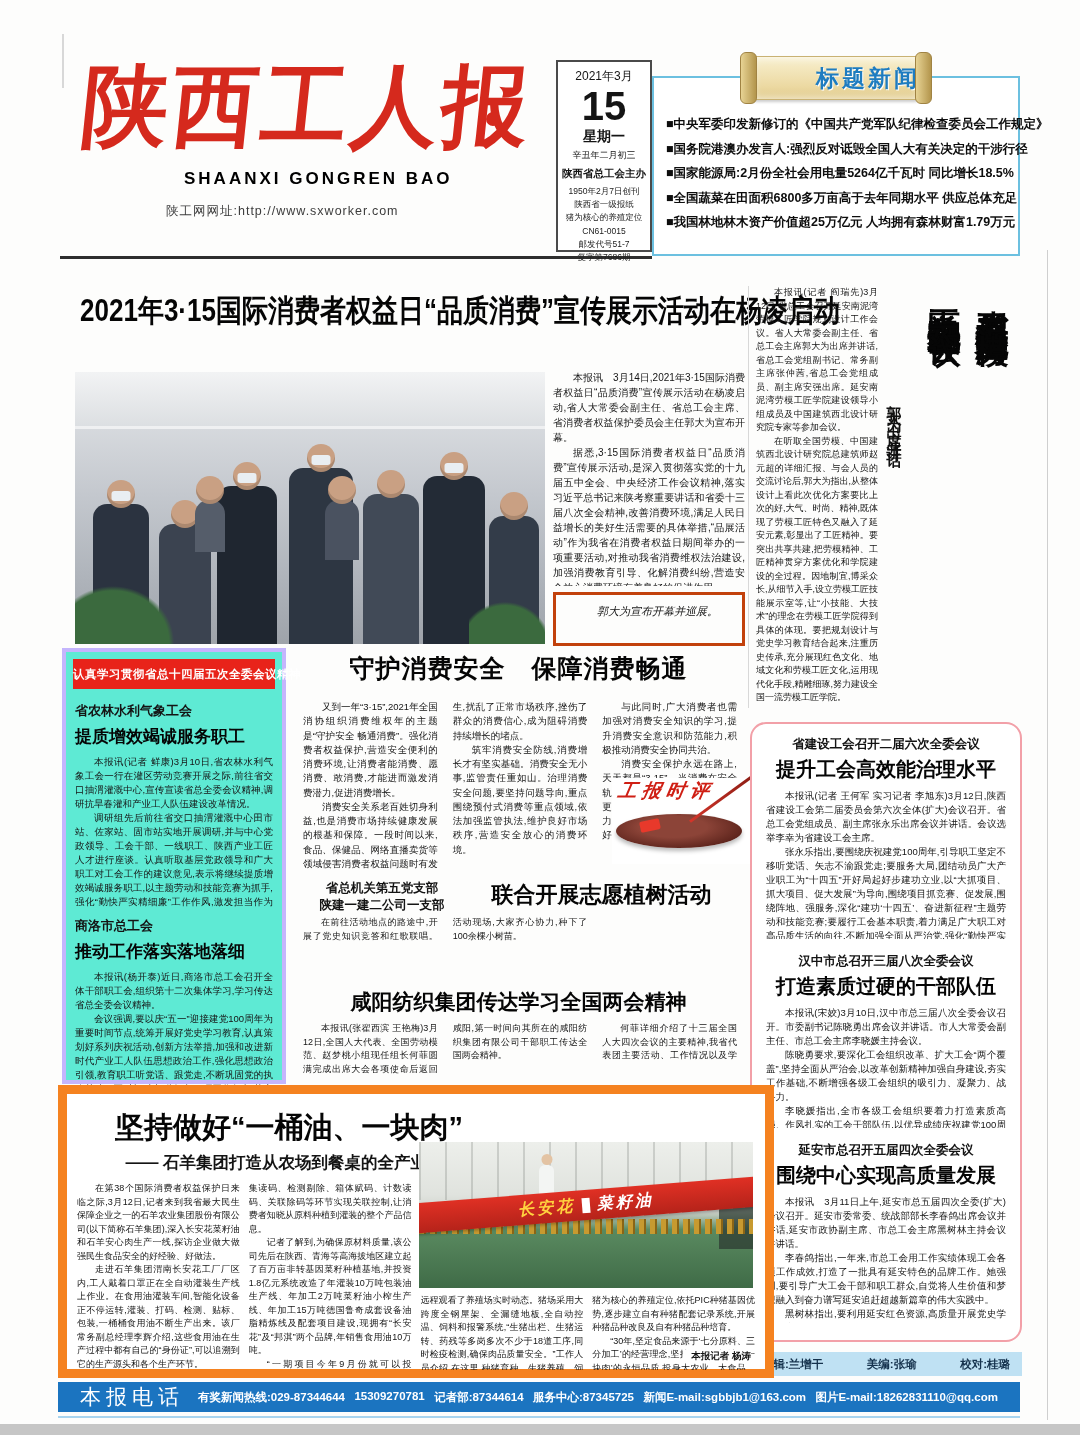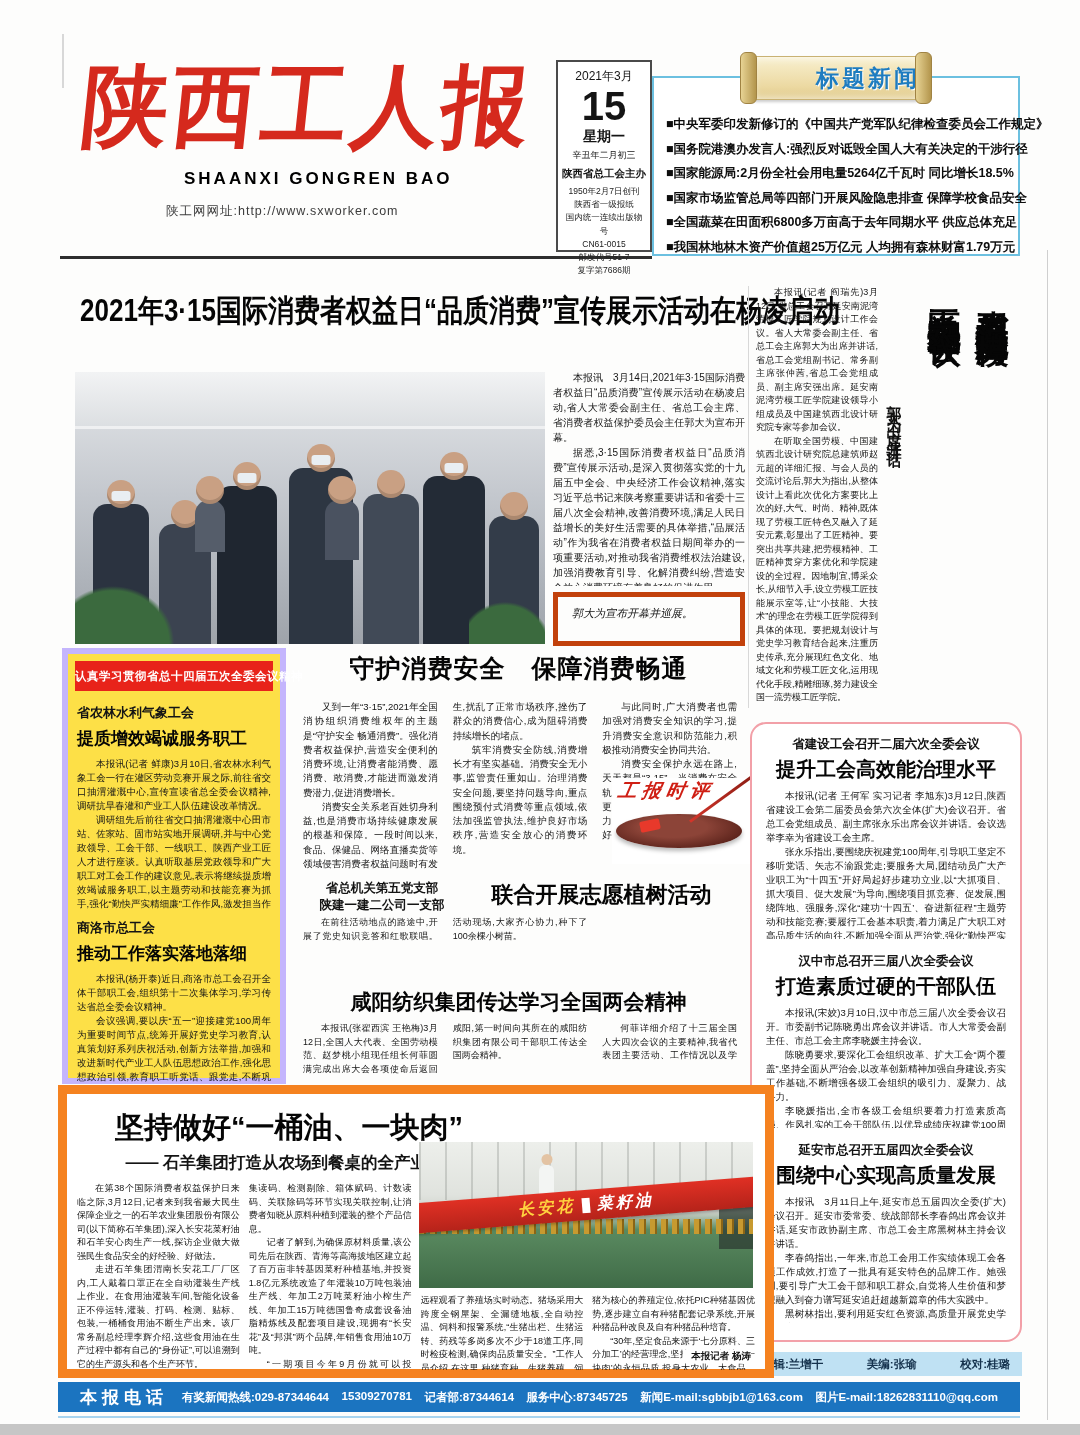--- a/index.html
+++ b/index.html
@@ -46,28 +46,28 @@
   .beam{position:absolute;top:0;left:0;right:0;height:54px;
         background:linear-gradient(180deg,#f2f3f4,#dcdfe2),
         repeating-linear-gradient(90deg,rgba(255,255,255,.55) 0 3px,transparent 3px 56px);}
   .beam2{position:absolute;top:54px;left:0;right:0;height:3px;background:rgba(255,255,255,.6);}
   .fig{position:absolute;border-radius:14px 14px 0 0;}
   .fig::before{content:"";position:absolute;top:-24px;left:50%;transform:translateX(-50%);
        width:28px;height:28px;border-radius:50%;background:#c9a083;box-shadow:inset 0 -4px 0 rgba(0,0,0,.15);}
   .fig.mask::after{content:"";position:absolute;top:-13px;left:50%;transform:translateX(-50%);
        width:19px;height:10px;border-radius:3px;background:#e9eef2;}
   .plant{position:absolute;background:radial-gradient(ellipse at 40% 90%,#3b6a3e 0 55%,rgba(59,106,62,0) 60%);}
-  .caption-box{border:5px solid #c2410c;font-family:"DejaVu Serif","Liberation Serif",serif;
-       font-style:italic;font-size:11px;padding:9px 14px;box-sizing:border-box;}
+  .caption-box{border:3px solid #c2410c;font-family:"DejaVu Serif","Liberation Serif",serif;
+       font-style:italic;font-size:11px;padding:9px 24px;box-sizing:border-box;text-align:right;}
   
   .vtitle{writing-mode:vertical-rl;font-weight:900;font-size:33px;line-height:1.45;letter-spacing:2px;color:#060606;}
   .vtitle span{display:block;}
   .vsub{writing-mode:vertical-rl;font-size:15px;font-weight:bold;letter-spacing:7px;color:#111;}
   
-  .redbox{border:6px solid #c4b5fd;box-sizing:border-box;background:#fde047;}
+  .redbox{border:4px solid #c4b5fd;box-sizing:border-box;background:#5eead4;}
   .redbox-header{background:#e8231a;color:#fff;font-weight:bold;font-size:11.5px;letter-spacing:.5px;
        height:30px;line-height:30px;text-align:center;margin:7px;white-space:nowrap;}
   .pinkbox{border:2px solid #f2a0a8;border-radius:16px;box-sizing:border-box;background:#fff;padding:12px 14px;overflow:hidden;}
   .pink-art .kicker{font-size:12.5px;}
   .pink-art .headline{font-size:20px;margin:3px 0 6px;}
   .orangebox{border:9px solid #f58220;box-sizing:border-box;background:#fff;}
   .credits{background:#bfe1f3;display:flex;justify-content:space-between;align-items:center;
        padding:0 12px;font-size:11.5px;font-weight:bold;color:#15324d;box-sizing:border-box;}
   
   .stamp{background:#fff;}
@@ -92,21 +92,21 @@
        color:#fff;font-weight:bold;font-style:italic;font-size:16px;letter-spacing:3px;box-shadow:0 2px 3px rgba(0,0,0,.25);}
   .pf-banner .brand{color:#ffd23f;}
   .pf-sep{display:inline-block;width:8px;height:15px;background:#fff;}
   .pf-worker{position:absolute;left:36%;top:16%;width:15px;height:32px;background:#f3f5f3;border-radius:6px 6px 0 0;}
   .pf-worker::before{content:"";position:absolute;top:-11px;left:50%;transform:translateX(-50%);
        width:11px;height:11px;border-radius:50%;background:#e3c3a3;}
   .pf-machine{position:absolute;right:0;top:28%;width:34px;height:66px;background:#2e3b33;opacity:.75;}
   
   .bluebar{background:#1b74c0;color:#fff;display:flex;align-items:center;gap:14px;
        padding:0 22px;box-sizing:border-box;}
-  .bluebar .label{font-size:17px;font-weight:700;letter-spacing:5px;white-space:nowrap;}
+  .bluebar .label{font-size:21px;font-weight:400;letter-spacing:5px;white-space:nowrap;}
   .bluebar .itm{font-size:11.5px;font-weight:bold;white-space:nowrap;}
   .bluebar .spread{flex:1;display:flex;justify-content:space-between;}
   .hairline{background:#d8d8d8;}
 </style>
 </head>
 <body>
 
 <div class="abs hairline" style="left:62px;top:34px;width:2px;height:54px;"></div>
 <div class="abs" style="left:1047px;top:250px;width:1px;height:1170px;background:#cfcfcf;"></div>
 <div class="abs" style="left:0;top:1424px;width:1080px;height:11px;background:#c6c6c6;"></div>
@@ -120,35 +120,34 @@
 <div class="abs header-rule" style="left:60px;top:256px;width:592px;height:3px;"></div>
 
 <div class="abs datebox" style="left:556px;top:60px;width:96px;height:192px;">
   <div class="dm">2021年3月</div>
   <div class="dd">15</div>
   <div class="dw">星期一</div>
   <div class="dl">辛丑年二月初三</div>
   <div class="dorg">陕西省总工会主办</div>
   <div class="di">1950年2月7日创刊</div>
   <div class="di">陕西省一级报纸</div>
-  <div class="di">国内统一连续出版物号</div>
+  <div class="di">猪为核心的养殖定位</div>
   <div class="di">CN61-0015</div>
   <div class="di">邮发代号51-7</div>
   <div class="di">复字第7686期</div>
 </div>
 
 <div class="abs newsbox" style="left:652px;top:76px;width:368px;height:180px;">
   <div class="banner-scroll">
     <span>标题新闻</span>
   </div>
   <ul>
     <li>■中央军委印发新修订的《中国共产党军队纪律检查委员会工作规定》</li>
     <li>■国务院港澳办发言人:强烈反对诋毁全国人大有关决定的干涉行径</li>
     <li>■国家能源局:2月份全社会用电量5264亿千瓦时 同比增长18.5%</li>
-    <li>■国家市场监管总局等四部门开展风险隐患排查 保障学校食品安全</li>
     <li>■全国蔬菜在田面积6800多万亩高于去年同期水平 供应总体充足</li>
     <li>■我国林地林木资产价值超25万亿元 人均拥有森林财富1.79万元</li>
   </ul>
 </div>
 
 <div class="abs headline center" style="left:70px;top:290px;width:780px;font-size:26px;white-space:nowrap;transform:scaleY(1.18);transform-origin:center top;letter-spacing:0px;">2021年3·15国际消费者权益日“品质消费”宣传展示活动在杨凌启动</div>
 <div class="abs center" style="left:70px;top:340px;width:780px;font-size:19px;font-weight:600;letter-spacing:2px;margin-top:36px;">郭大为宣布开幕</div>
 
 <div class="abs photo-main" style="left:75px;top:372px;width:470px;height:272px;">
   <div class="beam"></div>

